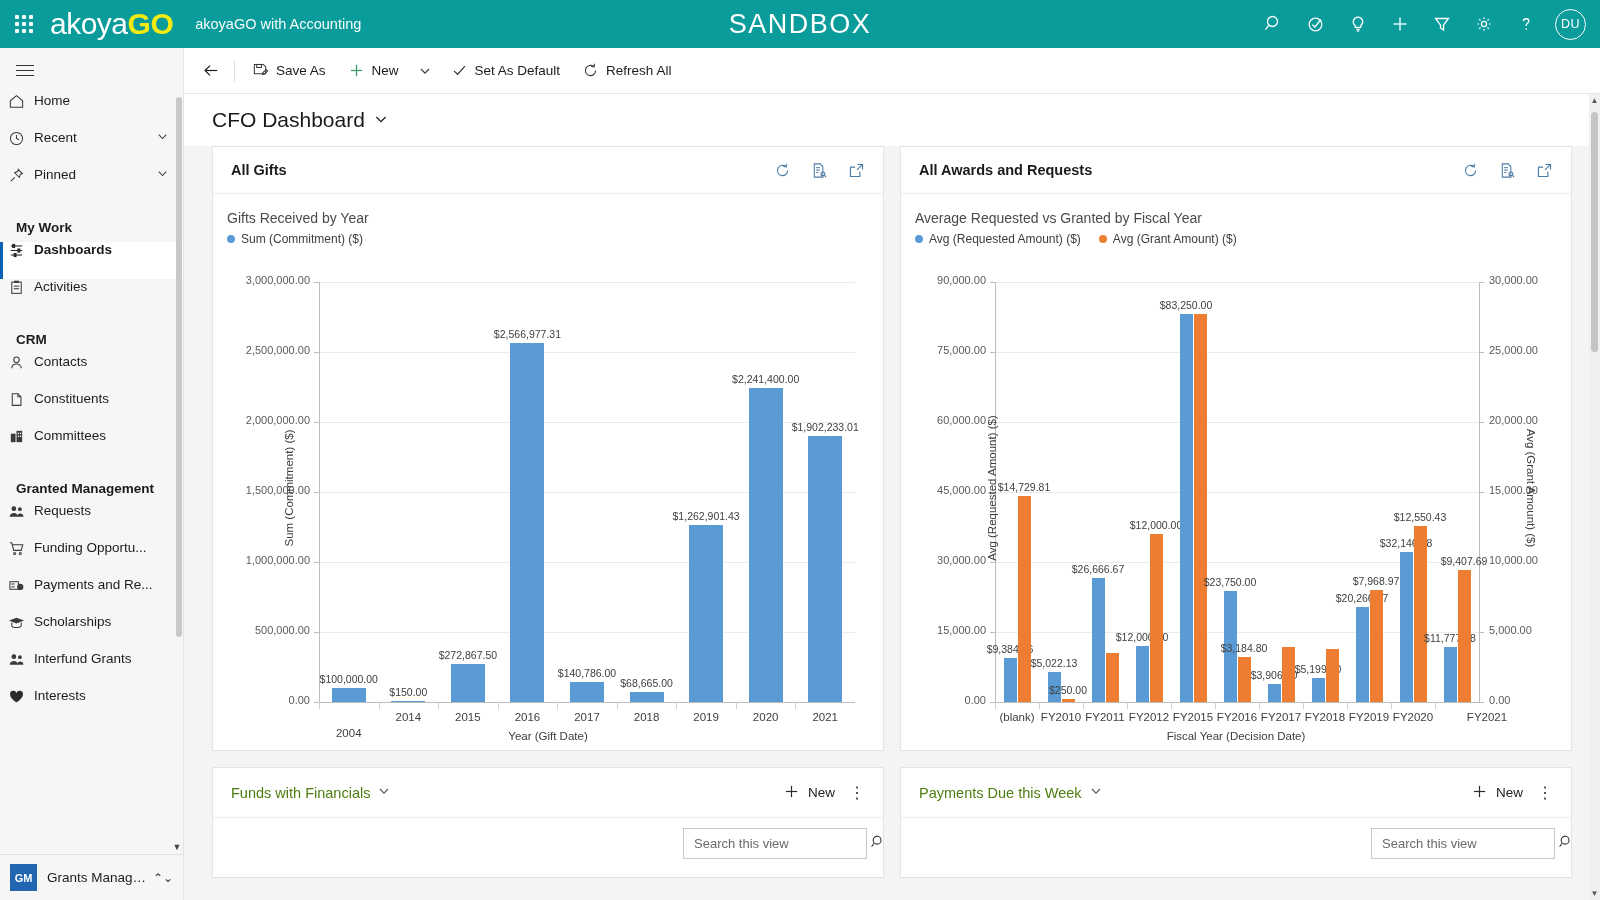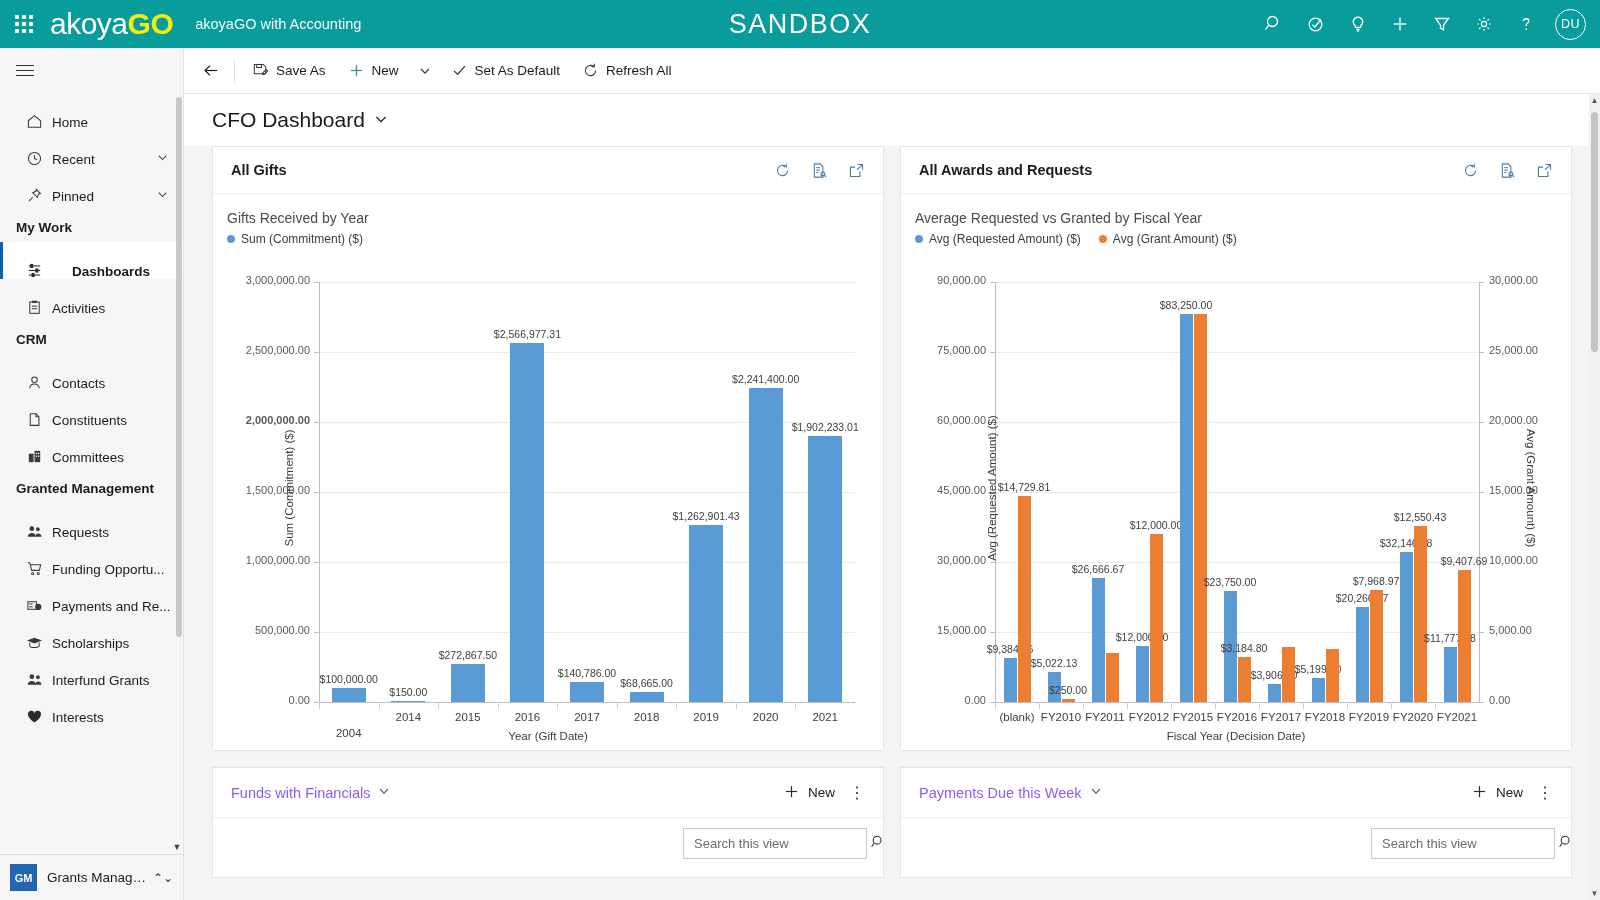--- a/index.html
+++ b/index.html
@@ -63,31 +63,31 @@
   }
   #hamburger {
     height: 45px; display: flex; align-items: center; padding-left: 16px; cursor: pointer;
   }
   #hamburger .bars { width: 18px; }
   #hamburger .bars i { display: block; height: 1.6px; background: #333; margin: 3.4px 0; }
   #navscroll {
     flex: 1; overflow: hidden; position: relative;
   }
   .navitem {
-    height: 37px; display: flex; align-items: flex-end;
-    padding-left: 26px; font-size: 13.5px; color: #1b1b1b; cursor: pointer;
+    height: 37px; display: flex; align-items: flex-start;
+    padding-left: 8px; font-size: 13.5px; color: #1b1b1b; cursor: pointer;
     position: relative;
   }
   .navitem .ic {
     width: 26px; flex: 0 0 26px; display: flex; align-items: center;
     color: #444;
   }
   .navitem .lbl { white-space: nowrap; overflow: hidden; text-overflow: ellipsis; }
   .navitem .chev { margin-left: auto; margin-right: 14px; color: #555; }
-  .navitem.selected { background: #ffffff; font-weight: 600; gap: 20px; }
+  .navitem.selected { background: #ffffff; font-weight: 600; }
   .navitem.selected:before {
     content: ""; position: absolute; left: 0; top: 0; bottom: 0;
     width: 3px; background: #0b62b5;
   }
   .navgroup {
     font-size: 13.5px; font-weight: 700; color: #1b1b1b;
     padding: 16px 0 7px 16px;
   }
   #scrollthumb {
     position: absolute; right: 1px; top: 4px; width: 6px; height: 540px;
@@ -171,21 +171,21 @@
   .blabel {
     position: absolute; font-size: 10.5px; color: #404040; white-space: nowrap;
     transform: translateX(-50%); text-align: center;
   }
   .xtick { position: absolute; font-size: 11.5px; color: #404040; transform: translateX(-50%); white-space: nowrap; }
   .xtickmark { position: absolute; width: 1px; background: #cfcfcf; }
 
   
   #grid2 { padding: 16px 28px 0 28px; display: grid; grid-template-columns: 1fr 1fr; gap: 16px; }
   .listhead { height: 50px; display: flex; align-items: center; padding: 0 18px; border-bottom: 1px solid #ededed; }
-  .listhead .ttl { font-size: 14.5px; color: #8b5cf6; display: flex; align-items: center; gap: 7px;}
+  .listhead .ttl { font-size: 14.5px; color: #4d7c0f; display: flex; align-items: center; gap: 7px;}
   .listhead .rt { margin-left: auto; display: flex; align-items: center; gap: 14px; }
   .listhead .newbtn { display: flex; align-items: center; gap: 8px; font-size: 13.5px; color: #1b1b1b; cursor: pointer; }
   .listhead .kebab { cursor: pointer; font-size: 16px; color: #333; letter-spacing: 0; line-height: 1; }
   .listbody { padding: 10px 16px 18px 16px; display: flex; justify-content: flex-end; }
   .searchbox {
     width: 184px; height: 31px; border: 1px solid #c9c9c9; display: flex; align-items: center;
     padding: 0 8px 0 10px; background: #fff;
   }
   .searchbox input {
     border: 0; outline: 0; font-size: 13px; font-family: "Liberation Sans", sans-serif;
@@ -572,21 +572,21 @@
                 <div class="gridline" style="left: 92px; top: 384px; width: 536px;"></div>
                 <div class="ytick" style="left: 0px; top: 376px; width: 83px;">500,000.00</div>
                 <div class="axisline" style="left: 87px; top: 384px; width: 5px; height: 1px;"></div>
                 <div class="gridline" style="left: 92px; top: 314px; width: 536px;"></div>
                 <div class="ytick" style="left: 0px; top: 306px; width: 83px;">1,000,000.00</div>
                 <div class="axisline" style="left: 87px; top: 314px; width: 5px; height: 1px;"></div>
                 <div class="gridline" style="left: 92px; top: 244px; width: 536px;"></div>
                 <div class="ytick" style="left: 0px; top: 236px; width: 83px;">1,500,000.00</div>
                 <div class="axisline" style="left: 87px; top: 244px; width: 5px; height: 1px;"></div>
                 <div class="gridline" style="left: 92px; top: 174px; width: 536px;"></div>
-                <div class="ytick" style="left: 0px; top: 166px; width: 83px; font-weight: bold;">2,000,000.00</div>
+                <div class="ytick" style="left: 0px; top: 166px; width: 83px;">2,000,000.00</div>
                 <div class="axisline" style="left: 87px; top: 174px; width: 5px; height: 1px;"></div>
                 <div class="gridline" style="left: 92px; top: 104px; width: 536px;"></div>
                 <div class="ytick" style="left: 0px; top: 96px; width: 83px;">2,500,000.00</div>
                 <div class="axisline" style="left: 87px; top: 104px; width: 5px; height: 1px;"></div>
                 <div class="gridline" style="left: 92px; top: 34px; width: 536px;"></div>
                 <div class="ytick" style="left: 0px; top: 26px; width: 83px;">3,000,000.00</div>
                 <div class="axisline" style="left: 87px; top: 34px; width: 5px; height: 1px;"></div>
                 <div class="axisline" style="left: 92px; top: 34px; width: 1px; height: 420px; background: rgb(189, 189, 189);"></div>
                 <div class="axisline" style="left: 92px; top: 454px; width: 536px; height: 1px; background: rgb(189, 189, 189);"></div>
                 <div class="xtickmark" style="left: 92px; top: 454px; height: 7px;"></div>
@@ -761,21 +761,21 @@
                 <div class="blabel" style="left: 447px; top: 344.422px;">$20,266.67</div>
                 <div class="bar" style="left: 454.5px; top: 342.434px; width: 13px; height: 111.566px; background: rgb(237, 125, 49); bottom: auto;"></div>
                 <div class="blabel" style="left: 461px; top: 327.434px;">$7,968.97</div>
                 <div class="xtickmark" style="left: 476px; top: 454px; height: 7px;"></div>
                 <div class="xtick" style="left: 498px; top: 463px;">FY2020</div>
                 <div class="bar" style="left: 484.5px; top: 303.984px; width: 13px; height: 150.016px; background: rgb(91, 155, 213); bottom: auto;"></div>
                 <div class="blabel" style="left: 491px; top: 288.984px;">$32,146.38</div>
                 <div class="bar" style="left: 498.5px; top: 278.294px; width: 13px; height: 175.706px; background: rgb(237, 125, 49); bottom: auto;"></div>
                 <div class="blabel" style="left: 505px; top: 263.294px;">$12,550.43</div>
                 <div class="xtickmark" style="left: 520px; top: 454px; height: 7px;"></div>
-                <div class="xtick" style="left: 542px; top: 463px;">FY2021</div>
+                <div class="xtick" style="left: 572px; top: 463px;">FY2021</div>
                 <div class="bar" style="left: 528.5px; top: 399.037px; width: 13px; height: 54.963px; background: rgb(91, 155, 213); bottom: auto;"></div>
                 <div class="blabel" style="left: 535px; top: 384.037px;">$11,777.78</div>
                 <div class="bar" style="left: 542.5px; top: 322.292px; width: 13px; height: 131.708px; background: rgb(237, 125, 49); bottom: auto;"></div>
                 <div class="blabel" style="left: 549px; top: 307.292px;">$9,407.69</div>
                 <div class="axis-title-l">Avg (Requested Amount) ($)</div>
                 <div class="axis-title-r">Avg (Grant Amount) ($)</div>
               </div>
             <div class="xaxis-title">Fiscal Year (Decision Date)</div>
           </div>
         </div>

